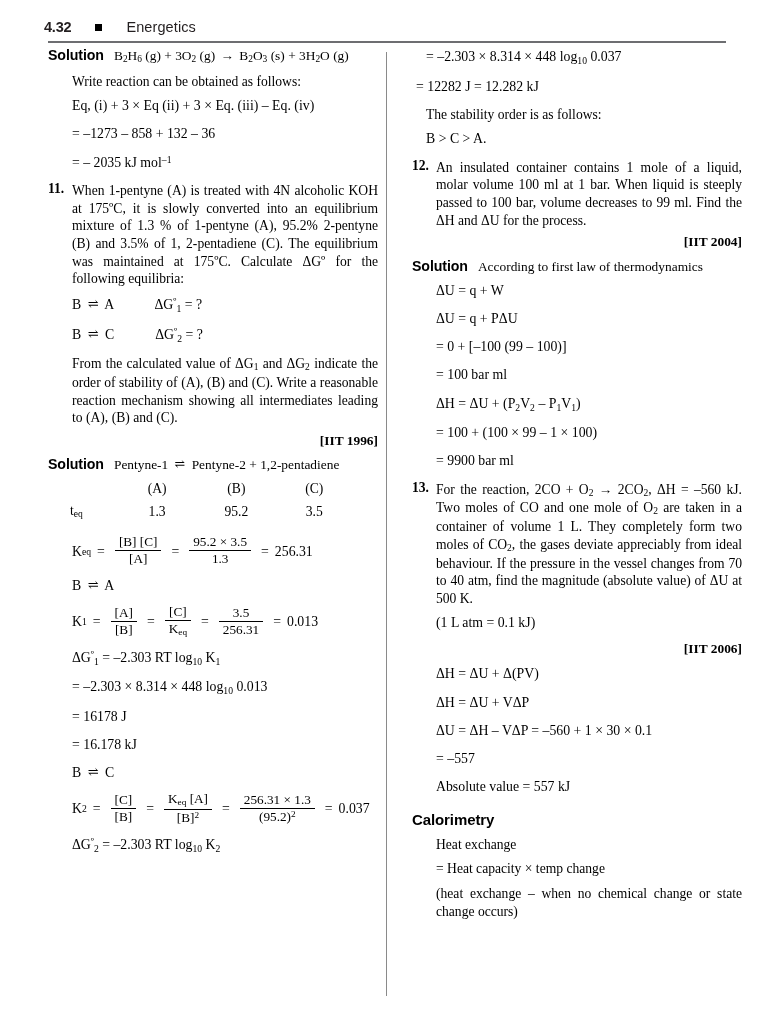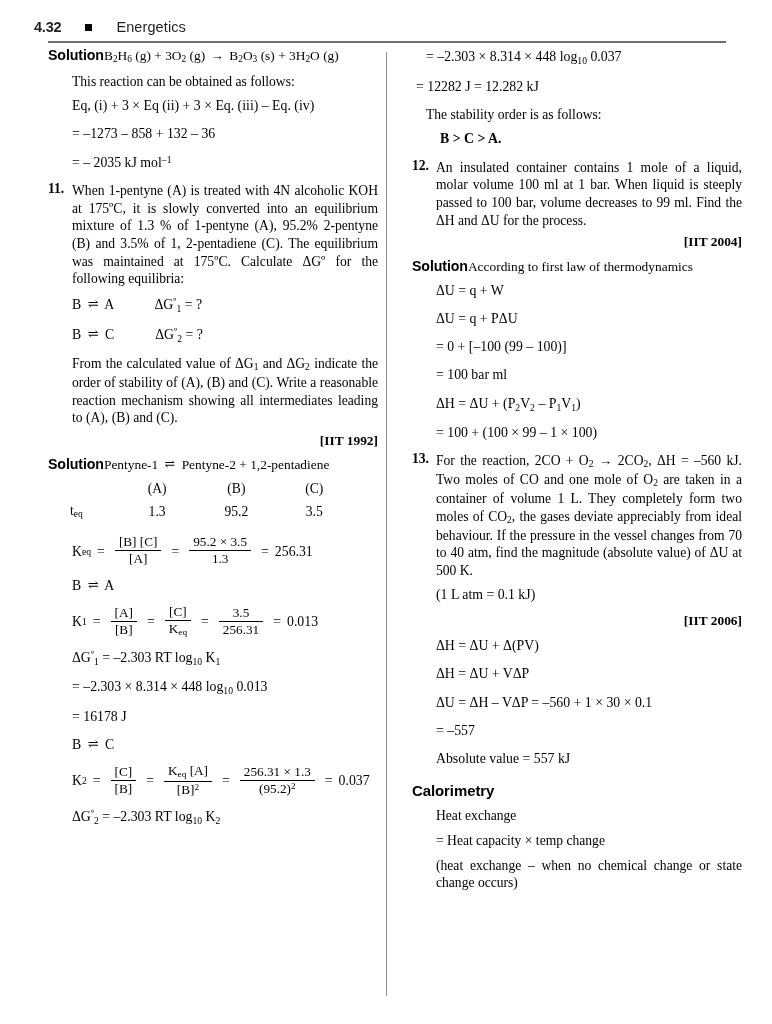--- a/index.html
+++ b/index.html
@@ -14,21 +14,21 @@
     background: #ffffff;
     font-family: "Liberation Serif", "DejaVu Serif", serif;
     color: #000000;
     overflow: hidden;
     box-sizing: border-box;
   }
 
   
   .runhead {
     position: absolute;
-    left: 34px;
+    left: 44px;
     top: 19px;
     width: 680px;
     font-family: "Liberation Sans", "DejaVu Sans", sans-serif;
     font-size: 14.5px;
     color: #231f20;
     display: flex;
     align-items: baseline;
     gap: 24px;
   }
   .runhead .folio {
@@ -74,20 +74,21 @@
     left: 386px;
     top: 52px;
     width: 1.4px;
     height: 944px;
     background: #8a8a8a;
   }
 
   .soln-head {
     display: flex;
     align-items: baseline;
+    gap: 10px;
     margin: 0 0 7px 0;
   }
   .soln-word {
     font-family: "Liberation Sans", "DejaVu Sans", sans-serif;
     font-weight: bold;
     font-size: 14.2px;
     letter-spacing: -0.1px;
     white-space: nowrap;
   }
   .soln-rest {
@@ -234,21 +235,21 @@
         <span>+ 3O</span><sub>2</sub>
         <span>(g)</span>
         <span class="eqarrow">→</span>
         <span>B</span><sub>2</sub><span>O</span><sub>3</sub>
         <span>(s)</span>
         <span>+ 3H</span><sub>2</sub><span>O</span>
         <span>(g)</span>
       </span>
     </div>
 
-    <div class="para indent">This reaction can be obtained as follows:</div>
+    <div class="para indent">Write reaction can be obtained as follows:</div>
 
     <div class="eqline">Eq, (i) +  3 × Eq (ii) + 3 × Eq. (iii) – Eq. (iv)</div>
     <div class="eqline">= –1273 – 858 + 132 – 36</div>
     <div class="eqline">
       <span>= – 2035 kJ mol</span><sup>–1</sup>
     </div>
 
     <div class="qitem" style="margin-top:10px;">
       <div class="qnum">11.</div>
       <div class="qbody">When 1-pentyne (A) is treated with 4N alcoholic KOH at 175ºC, it is slowly converted into an equilibrium mixture of 1.3 % of 1-pentyne (A), 95.2% 2-pentyne (B) and 3.5% of 1, 2-pentadiene (C). The equilibrium was maintained at 175ºC. Calculate ΔGº for the following equilibria:</div>
@@ -270,21 +271,21 @@
       <span style="display:inline-block;width:34px;"></span>
       <span>ΔG</span><span class="deg">º</span><sub>2</sub>
       <span>= ?</span>
     </div>
 
     <div class="para indent" style="margin-top:6px;">
       <span>From the calculated value of ΔG</span><sub>1</sub><span> and ΔG</span><sub>2</sub>
       <span>indicate the order of stability of (A), (B) and (C). Write a reasonable reaction mechanism showing all intermediates leading to (A), (B) and (C).</span>
     </div>
 
-    <div class="srcref">[IIT 1992]</div>
+    <div class="srcref">[IIT 1996]</div>
 
     <div class="soln-head" style="margin-top:4px;">
       <span class="soln-word">Solution</span>
       <span class="soln-rest">
         <span>Pentyne-1</span>
         <span class="revarrow">⇌</span>
         <span>Pentyne-2 + 1,2-pentadiene</span>
       </span>
     </div>
 
@@ -352,20 +353,21 @@
 
     <div class="eqline">
       <span>ΔG</span><span class="deg">º</span><sub>1</sub><span> = –2.303 RT log</span><sub>10</sub><span> K</span><sub>1</sub>
     </div>
 
     <div class="eqline">
       <span>= –2.303 × 8.314 × 448 log</span><sub>10</sub><span> 0.013</span>
     </div>
 
     <div class="eqline">= 16178 J</div>
+    <div class="eqline">= 16.178 kJ</div>
 
     <div class="eqline">
       <span>B</span>
       <span class="revarrow">⇌</span>
       <span>C</span>
     </div>
 
     <div class="eqrow">
       <span>K</span>
         <sub>2</sub>
@@ -397,21 +399,21 @@
   <div class="col col-right">
 
     <div class="eqline" style="margin-left:14px;">
       <span>= –2.303 × 8.314 × 448 log</span><sub>10</sub><span> 0.037</span>
     </div>
 
     <div class="eqline" style="margin-left:4px;">= 12282 J = 12.282 kJ</div>
 
     <div class="para" style="margin-left:14px;">The stability order is as follows:</div>
 
-    <div class="eqline" style="margin-left:28px;font-weight:bold;">B &gt; C &gt; A.</div>
+    <div class="eqline" style="margin-left:14px;">B &gt; C &gt; A.</div>
 
     <div class="qitem" style="margin-top:10px;">
       <div class="qnum">12.</div>
       <div class="qbody">An insulated container contains 1 mole of a liquid, molar volume 100 ml at 1 bar. When liquid is steeply passed to 100 bar, volume  decreases to 99 ml. Find the ΔH and ΔU for the process.</div>
     </div>
     <div class="srcref">[IIT 2004]</div>
 
     <div class="soln-head">
       <span class="soln-word">Solution</span>
       <span class="soln-rest">According to first law of thermodynamics</span>
@@ -420,20 +422,21 @@
     <div class="eqline">ΔU = q + W</div>
     <div class="eqline">ΔU = q + PΔU</div>
     <div class="eqline">= 0 + [–100 (99 – 100)]</div>
     <div class="eqline">= 100 bar ml</div>
 
     <div class="eqline">
       <span>ΔH = ΔU + (P</span><sub>2</sub><span>V</span><sub>2</sub><span> – P</span><sub>1</sub><span>V</span><sub>1</sub><span>)</span>
     </div>
 
     <div class="eqline">= 100 + (100 × 99 – 1 × 100)</div>
+    <div class="eqline">= 9900 bar ml</div>
 
     <div class="qitem" style="margin-top:10px;">
       <div class="qnum">13.</div>
       <div class="qbody">
         <span>For the reaction, 2CO + O</span><sub>2</sub><span> → 2CO</span><sub>2</sub><span>, ΔH = –560 kJ. Two moles of CO and one mole of O</span><sub>2</sub><span> are taken in a container of volume 1 L. They completely form two moles of CO</span><sub>2</sub><span>, the gases deviate appreciably from ideal behaviour. If the pressure in the vessel changes from 70 to 40 atm, find the magnitude  (absolute value) of ΔU at 500 K.</span>
       </div>
     </div>
 
     <div class="eqline">(1 L atm = 0.1 kJ)</div>
     <div class="srcref">[IIT 2006]</div>

